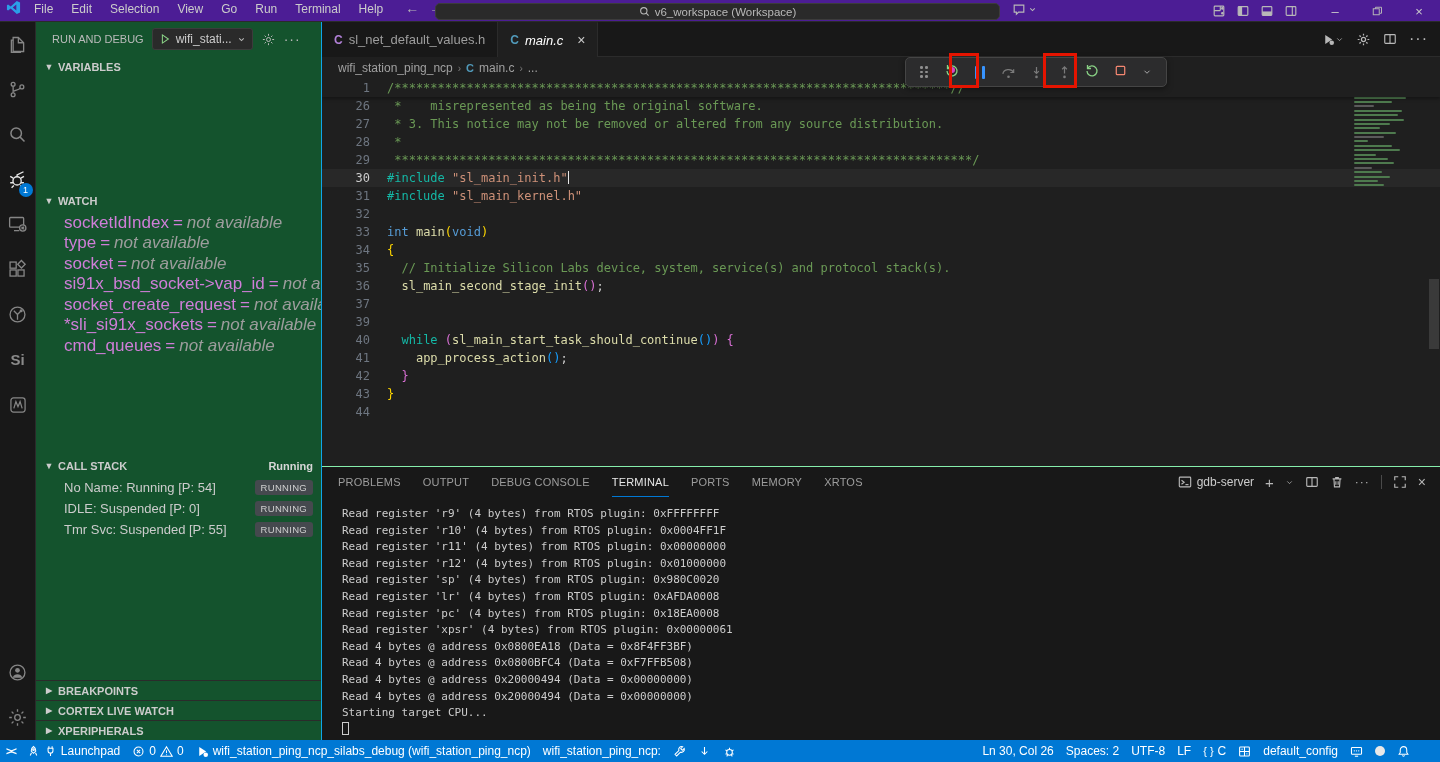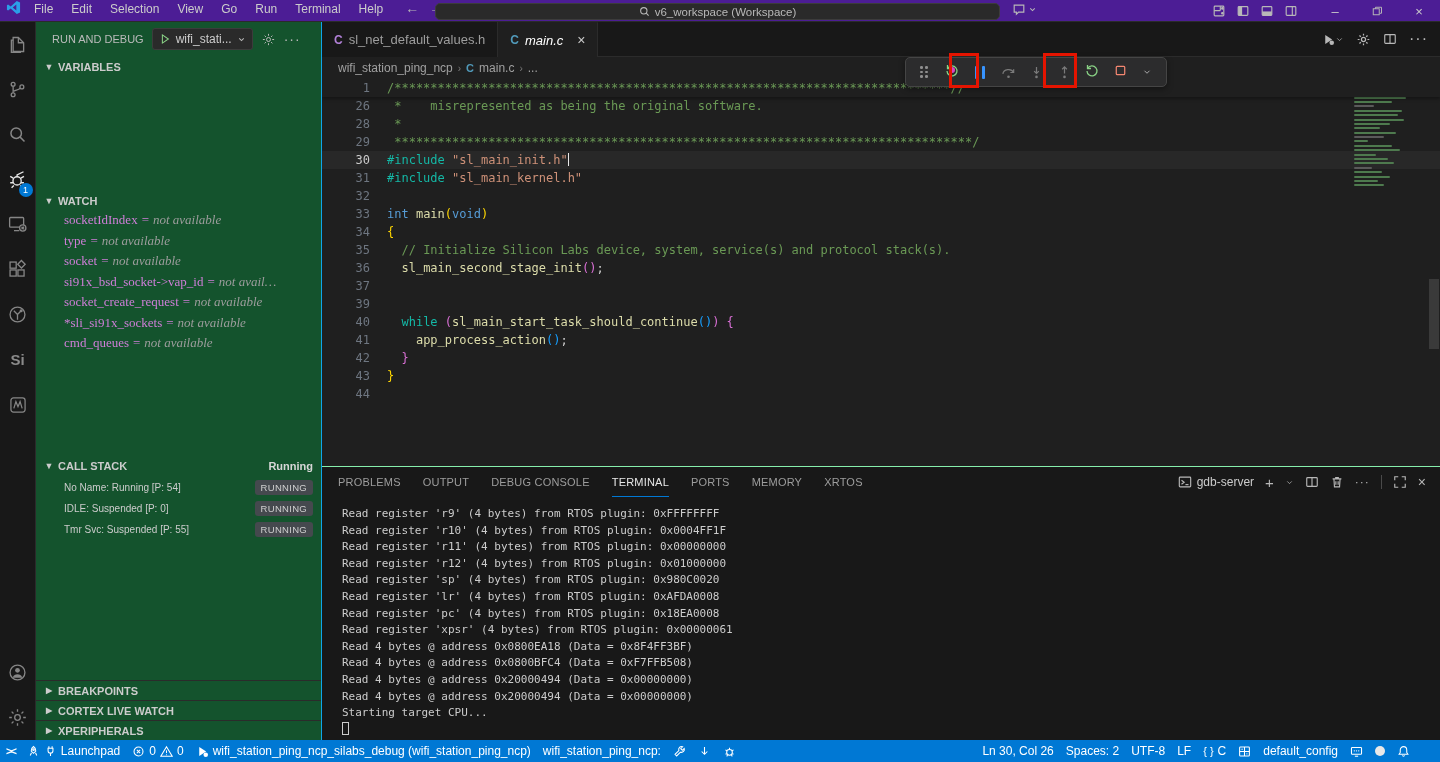--- a/index.html
+++ b/index.html
@@ -40,27 +40,27 @@
   #sidebar { position:absolute; left:36px; top:22px; width:286px; height:718px; background:#14532d;
              border-right:1px solid #0ea5e9; display:flex; flex-direction:column; font-size:13px; }
   #sidebar-header { height:34px; display:flex; align-items:center; padding:0 8px 0 16px; gap:8px; }
   #sidebar-title { font-size:11px; color:#bbbbbb; white-space:nowrap; }
   #launch-select { height:22px; background:#2a2a2a; border:1px solid #3c3c3c; border-radius:3px;
                    display:flex; align-items:center; gap:5px; padding:0 6px; flex:0 0 auto; }
   #launch-select .play { color:#89d185; }
   .section-header { height:22px; display:flex; align-items:center; gap:4px; padding:0 8px;
                     font-size:11px; font-weight:bold; color:#cccccc; }
   .chev { font-size:9px; color:#cccccc; width:10px; text-align:center;}
-  .watch-item { height:20.5px; padding-left:28px; display:flex; align-items:flex-start; white-space:nowrap;
-                overflow:hidden; font-family:Liberation Serif, serif; font-size:13px;}
+  .watch-item { height:20.5px; padding-left:28px; display:flex; align-items:flex-end; white-space:nowrap;
+                overflow:hidden; font-family:Liberation Sans, sans-serif; font-size:17px;}
   .watch-name { color:#cf7ed8; }
   .watch-eq { color:#cf7ed8; margin:0 4px; }
   .watch-val { color:#9d9d9d; font-style:italic; }
   .cs-row { height:21px; display:flex; align-items:center; padding:0 8px 0 28px; }
-  .cs-name { flex:1; color:#cccccc; font-size:10px; white-space:nowrap; }
+  .cs-name { flex:1; color:#cccccc; font-size:13px; white-space:nowrap; }
   .cs-badge { background:#45494e; color:#cfcfcf; font-size:9.5px; padding:2px 6px; border-radius:3px; letter-spacing:.3px;}
   #callstack-state { margin-left:auto; font-size:11px; font-weight:bold; color:#d7d7d7;}
   .collapsed-section { height:20px; border-top:1px solid #2b2b2b; display:flex; align-items:center;
                        gap:4px; padding:0 8px; font-size:11px; font-weight:bold; color:#cccccc;}
   #variables-body { height:112px; }
   #watch-body { flex:0 0 auto; }
   #sidebar-flex-fill { flex:1; }
 
   
   #editor { position:absolute; left:322px; top:22px; width:1118px; height:444px; background:#1f1f1f; }
@@ -446,20 +446,21 @@
       <span class="crumb-sep">›</span>
       <span class="cicon" style="color: rgb(81, 154, 186); font-weight: bold; font-size: 11px;">C</span>
       <span>main.c</span>
       <span class="crumb-sep">›</span>
       <span>...</span>
     </div>
   <div id="code-area">
     <div id="code-lines">
         <div class="code-line sticky"><span class="gutter">1</span><span class="ltext"><span class="tk-cm">/*****************************************************************************//</span></span></div>
         <div class="code-line"><span class="gutter">26</span><span class="ltext"><span class="tk-cm"> *    misrepresented as being the original software.</span></span></div>
+        <div class="code-line"><span class="gutter">27</span><span class="ltext"><span class="tk-cm"> * 3. This notice may not be removed or altered from any source distribution.</span></span></div>
         <div class="code-line"><span class="gutter">28</span><span class="ltext"><span class="tk-cm"> *</span></span></div>
         <div class="code-line"><span class="gutter">29</span><span class="ltext"><span class="tk-cm"> ********************************************************************************/</span></span></div>
         <div class="code-line current"><span class="gutter">30</span><span class="ltext"><span class="tk-pp">#include</span><span class="tk-pl"> </span><span class="tk-str">"sl_main_init.h"</span><span class="tk-cursor"></span></span></div>
         <div class="code-line"><span class="gutter">31</span><span class="ltext"><span class="tk-pp">#include</span><span class="tk-pl"> </span><span class="tk-str">"sl_main_kernel.h"</span></span></div>
         <div class="code-line"><span class="gutter">32</span><span class="ltext"></span></div>
         <div class="code-line"><span class="gutter">33</span><span class="ltext"><span class="tk-kw">int</span><span class="tk-pl"> </span><span class="tk-fn">main</span><span class="tk-b1">(</span><span class="tk-kw">void</span><span class="tk-b1">)</span></span></div>
         <div class="code-line"><span class="gutter">34</span><span class="ltext"><span class="tk-b1">{</span></span></div>
         <div class="code-line"><span class="gutter">35</span><span class="ltext"><span class="tk-pl">  </span><span class="tk-cm">// Initialize Silicon Labs device, system, service(s) and protocol stack(s).</span></span></div>
         <div class="code-line"><span class="gutter">36</span><span class="ltext"><span class="tk-pl">  </span><span class="tk-fn">sl_main_second_stage_init</span><span class="tk-b2">()</span><span class="tk-pl">;</span></span></div>
         <div class="code-line"><span class="gutter">37</span><span class="ltext"></span></div>

